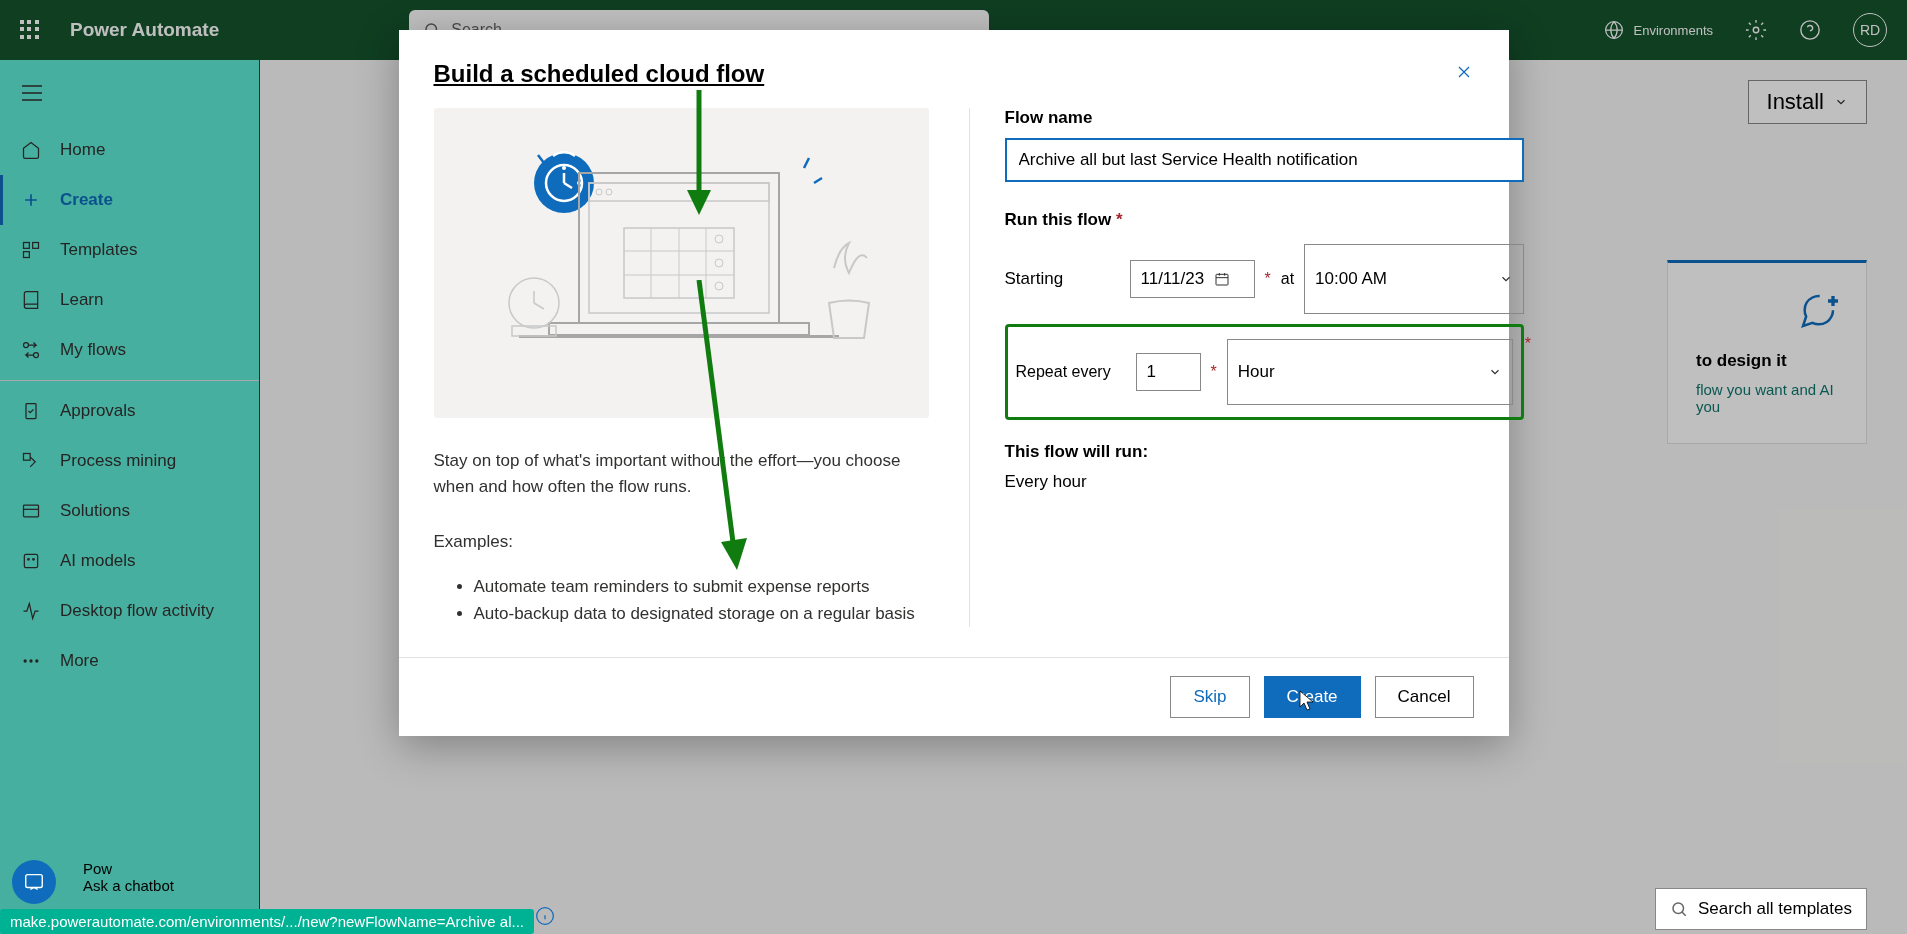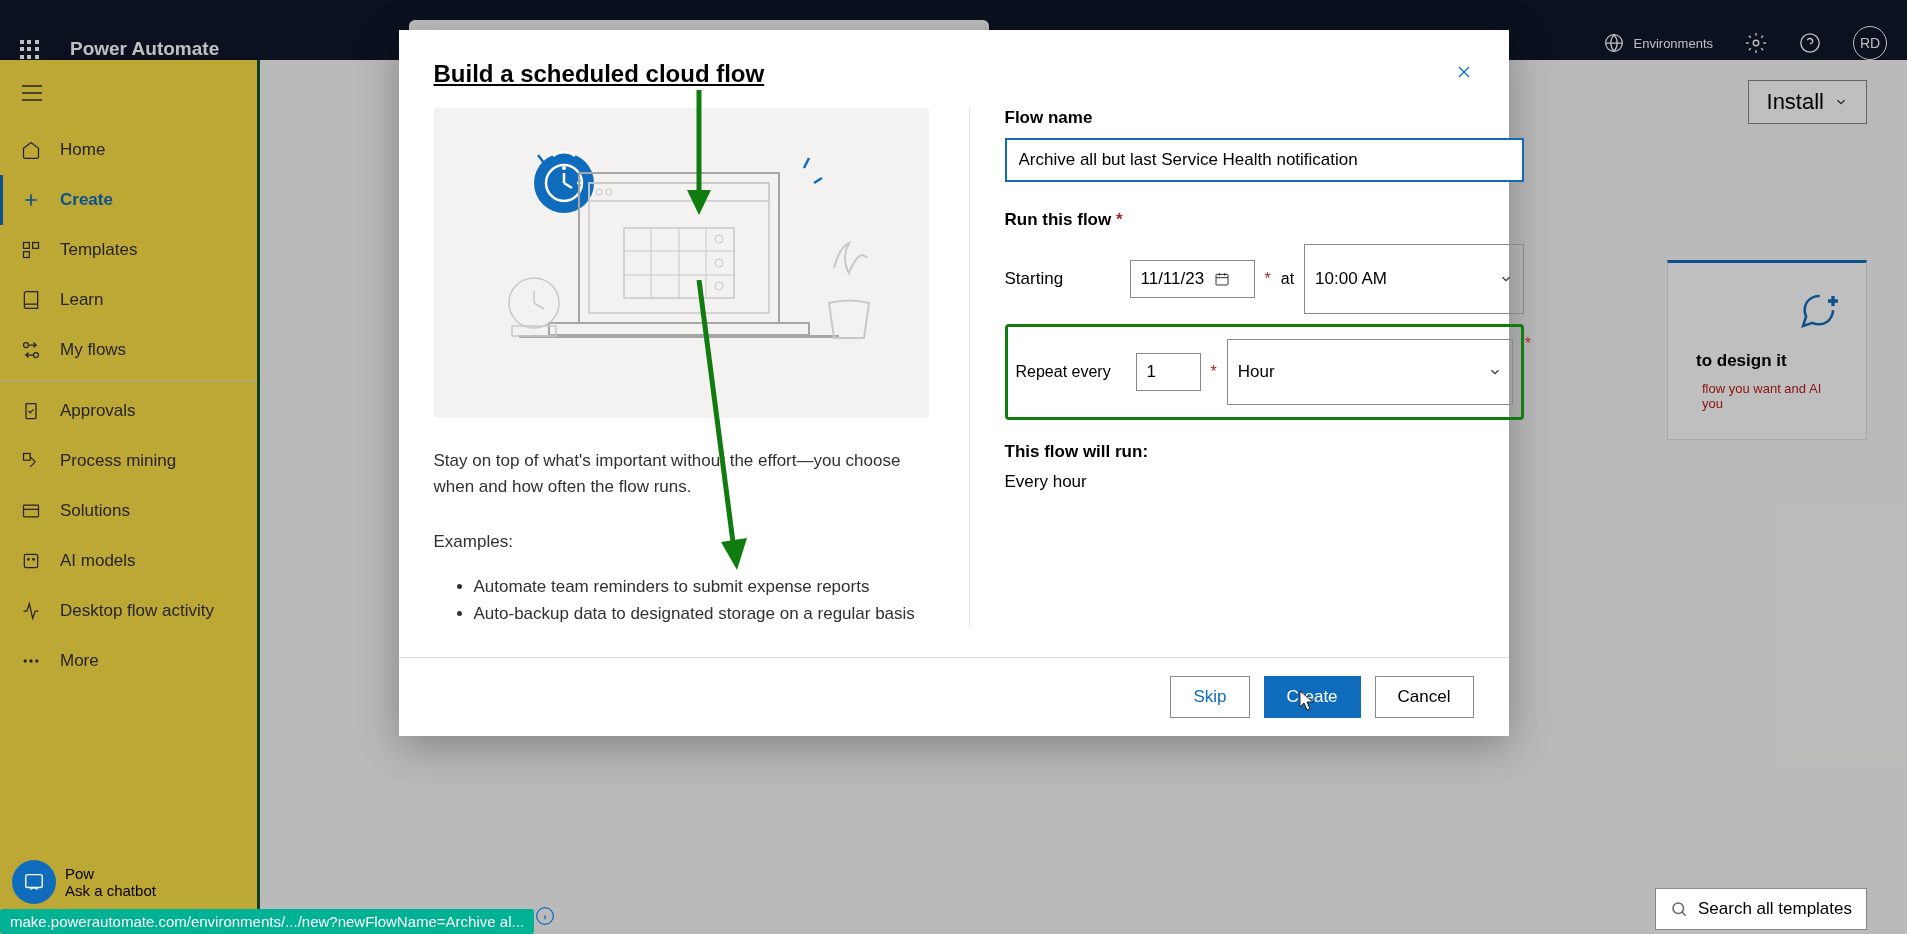--- a/index.html
+++ b/index.html
@@ -1,45 +1,45 @@
 <!DOCTYPE html>
 <html><head>
   <meta charset="utf-8">
   <style>
     * { box-sizing: border-box; margin: 0; padding: 0; font-family: "Segoe UI", -apple-system, sans-serif; }
     body { width: 1907px; height: 934px; overflow: hidden; position: relative; background: #faf9f8; }
     
     .header {
-      height: 60px; background: #0f172a; display: flex; align-items: flex-end; padding: 0 20px; color: white;
+      height: 60px; background: #14532d; display: flex; align-items: center; padding: 0 20px; color: white;
     }
     .waffle { width: 20px; height: 20px; margin-right: 30px; display: grid; grid-template-columns: repeat(3, 1fr); grid-template-rows: repeat(3, 1fr); gap: 2px; }
     .waffle span { background: white; width: 4px; height: 4px; }
     .brand { font-size: 19px; font-weight: 600; margin-right: 40px; }
     .search-box { flex: 0 0 580px; height: 40px; background: white; border-radius: 6px; display: flex; align-items: center; padding: 0 14px; color: #666; margin-left: 150px;}
     .search-box svg { margin-right: 10px; }
     .header-right { margin-left: auto; display: flex; align-items: center; gap: 32px; }
     .env { display: flex; align-items: center; gap: 10px; }
     .env-text { font-size: 13px; }
     .avatar { width: 34px; height: 34px; border-radius: 50%; border: 1px solid white; display: flex; align-items: center; justify-content: center; font-size: 14px; }
     
     .content-area { display: flex; height: calc(100% - 60px); }
     .hamburger { padding: 20px 22px; }
-    .sidebar { width: 260px; border-right: 3px solid #14532d; padding-top: 5px; background: #fde047; }
+    .sidebar { width: 260px; border-right: 1px solid #14532d; padding-top: 5px; background: #5eead4; }
     .nav-item { display: flex; align-items: center; padding: 14px 20px; gap: 18px; font-size: 17px; color: #323130; cursor: pointer; }
     .nav-item.active { color: #0f6cbd; font-weight: 600; border-left: 3px solid #0f6cbd; padding-left: 17px; }
     .nav-icon { width: 22px; height: 22px; display: flex; align-items: center; justify-content: center; }
     .nav-divider { height: 1px; background: #e1e1e1; margin: 5px 0; }
     
     .main { flex: 1; padding: 18px 40px; position: relative; }
     .install-btn { position: absolute; top: 20px; right: 40px; border: 1px solid #8a8886; padding: 8px 18px; display: flex; align-items: center; gap: 10px; background: white; font-size: 22px; }
     
     .card-right { position: absolute; right: 40px; top: 200px; width: 200px; border: 1px solid #e1e1e1; border-top: 3px solid #0f6cbd; padding: 28px; background: white; }
     .card-icon-wrap { display: flex; justify-content: flex-end; margin-bottom: 20px; }
     .card-right h3 { font-size: 17px; font-weight: 600; margin-bottom: 10px; }
-    .card-right p { font-size: 13px; color: #b91c1c; margin-left: 6px; }
+    .card-right p { font-size: 15px; color: #0f766e; }
     
     .overlay { position: absolute; inset: 0; background: rgba(0,0,0,0.25); }
     
     .modal { position: absolute; left: 50%; top: 30px; transform: translateX(-50%); width: 1110px; background: white; box-shadow: 0 10px 40px rgba(0,0,0,0.3); }
     .modal-header { padding: 30px 35px 10px; display: flex; justify-content: space-between; align-items: center; }
     .modal-title { font-size: 24px; font-weight: 600; text-decoration: underline; }
     .close-btn { color: #0f6cbd; cursor: pointer; }
     .modal-body { display: flex; padding: 10px 35px 30px; gap: 40px; }
     .modal-left { flex: 0 0 495px; }
     .illustration { width: 495px; height: 310px; background: #f3f2f1; border-radius: 3px; position: relative; display: flex; align-items: center; justify-content: center; }
@@ -56,21 +56,21 @@
     .repeat-box { border: 3px solid #107c10; border-radius: 4px; padding: 12px 8px; display: flex; align-items: center; gap: 10px; margin-top: 10px; position: relative;}
     .num-input { border: 1px solid #8a8886; padding: 8px 10px; font-size: 17px; width: 65px; }
     .unit-select { border: 1px solid #8a8886; padding: 22px 10px; font-size: 17px; flex: 1; display: flex; justify-content: space-between; align-items: center; }
     .info-label { font-size: 17px; font-weight: 600; margin-top: 22px; }
     .info-val { font-size: 17px; margin-top: 10px; }
     .modal-footer { border-top: 1px solid #e1e1e1; padding: 18px 35px; display: flex; justify-content: flex-end; gap: 14px; }
     .btn { padding: 10px 22px; font-size: 17px; border: 1px solid #8a8886; background: white; cursor: pointer; }
     .btn-primary { background: #0f6cbd; color: white; border-color: #0f6cbd; position: relative;}
     .btn-skip { color: #0f6cbd; }
     
-    .chatbot { position: absolute; bottom: 30px; left: 12px; display: flex; align-items: center; gap: 9px; }
+    .chatbot { position: absolute; bottom: 30px; left: 12px; display: flex; align-items: flex-start; gap: 27px; }
     .chat-bubble { width: 44px; height: 44px; background: #0f6cbd; border-radius: 50%; display: flex; align-items: center; justify-content: center; color: white;}
     .status-bar { position: absolute; bottom: 0; left: 0; background: #00b294; color: white; padding: 4px 10px; font-size: 15px; border-radius: 3px;}
     .status-info { position: absolute; bottom: 4px; left: 535px; color: #0f6cbd;}
     .search-templates { position: absolute; bottom: 4px; right: 40px; border: 1px solid #8a8886; padding: 10px 14px; display: flex; align-items: center; gap: 10px; font-size: 17px; background: white;}
     
     .arrow { position: absolute; }
     .cursor { position: absolute; width: 24px; height: 24px; }
   </style>
 </head>
 <body>

